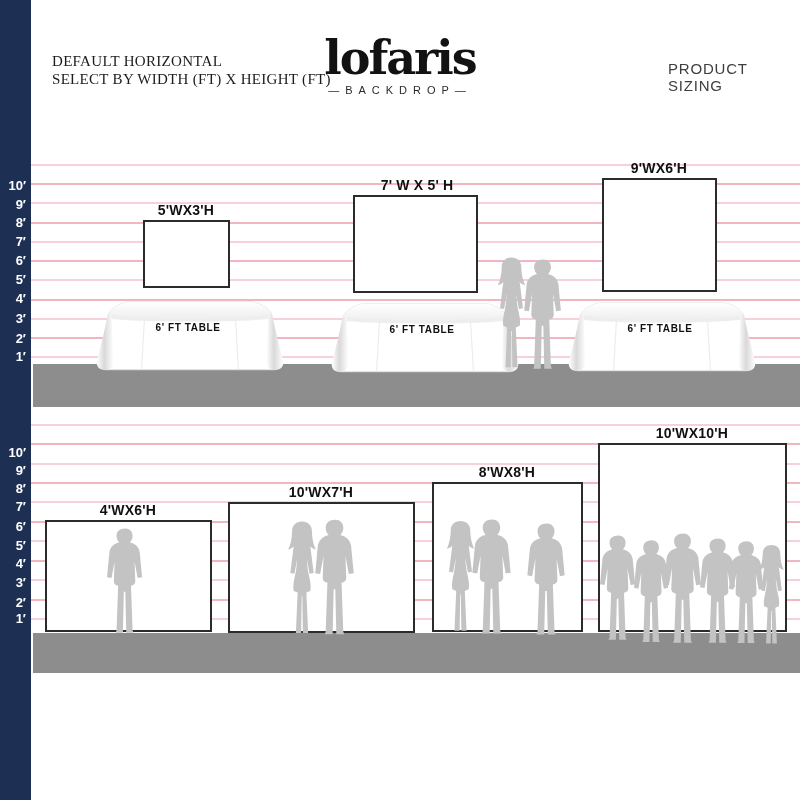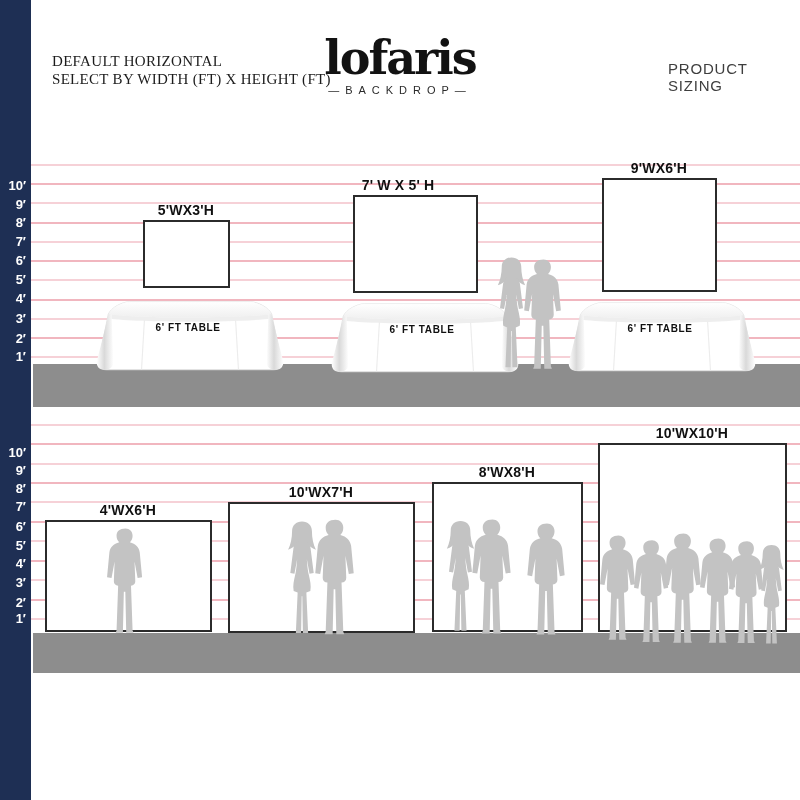--- a/index.html
+++ b/index.html
@@ -126,21 +126,21 @@
     <span class="ft" style="top:298px">4′</span>
     <span class="ft" style="top:318px">3′</span>
     <span class="ft" style="top:338px">2′</span>
     <span class="ft" style="top:356px">1′</span>
 
     <div class="floor" style="top:364px;height:43px"></div>
 
     <div class="bd-label" style="left:186px;top:202px">5'WX3'H</div>
     <div class="backdrop" style="left:143px;top:220px;width:87px;height:68px"></div>
 
-    <div class="bd-label" style="left:398px;top:177px">7' W X 5' H</div>
+    <div class="bd-label" style="left:417px;top:177px">7' W X 5' H</div>
     <div class="backdrop" style="left:353px;top:195px;width:125px;height:98px"></div>
 
     <div class="bd-label" style="left:659px;top:160px">9'WX6'H</div>
     <div class="backdrop" style="left:602px;top:178px;width:115px;height:114px"></div>
 
     <svg class="table" style="left:95px;top:299px" width="190" height="74">
         <use href="#tbl"></use>
       </svg>
     <div class="tbl-label" style="left:188px;top:322px">6' FT TABLE</div>
 

